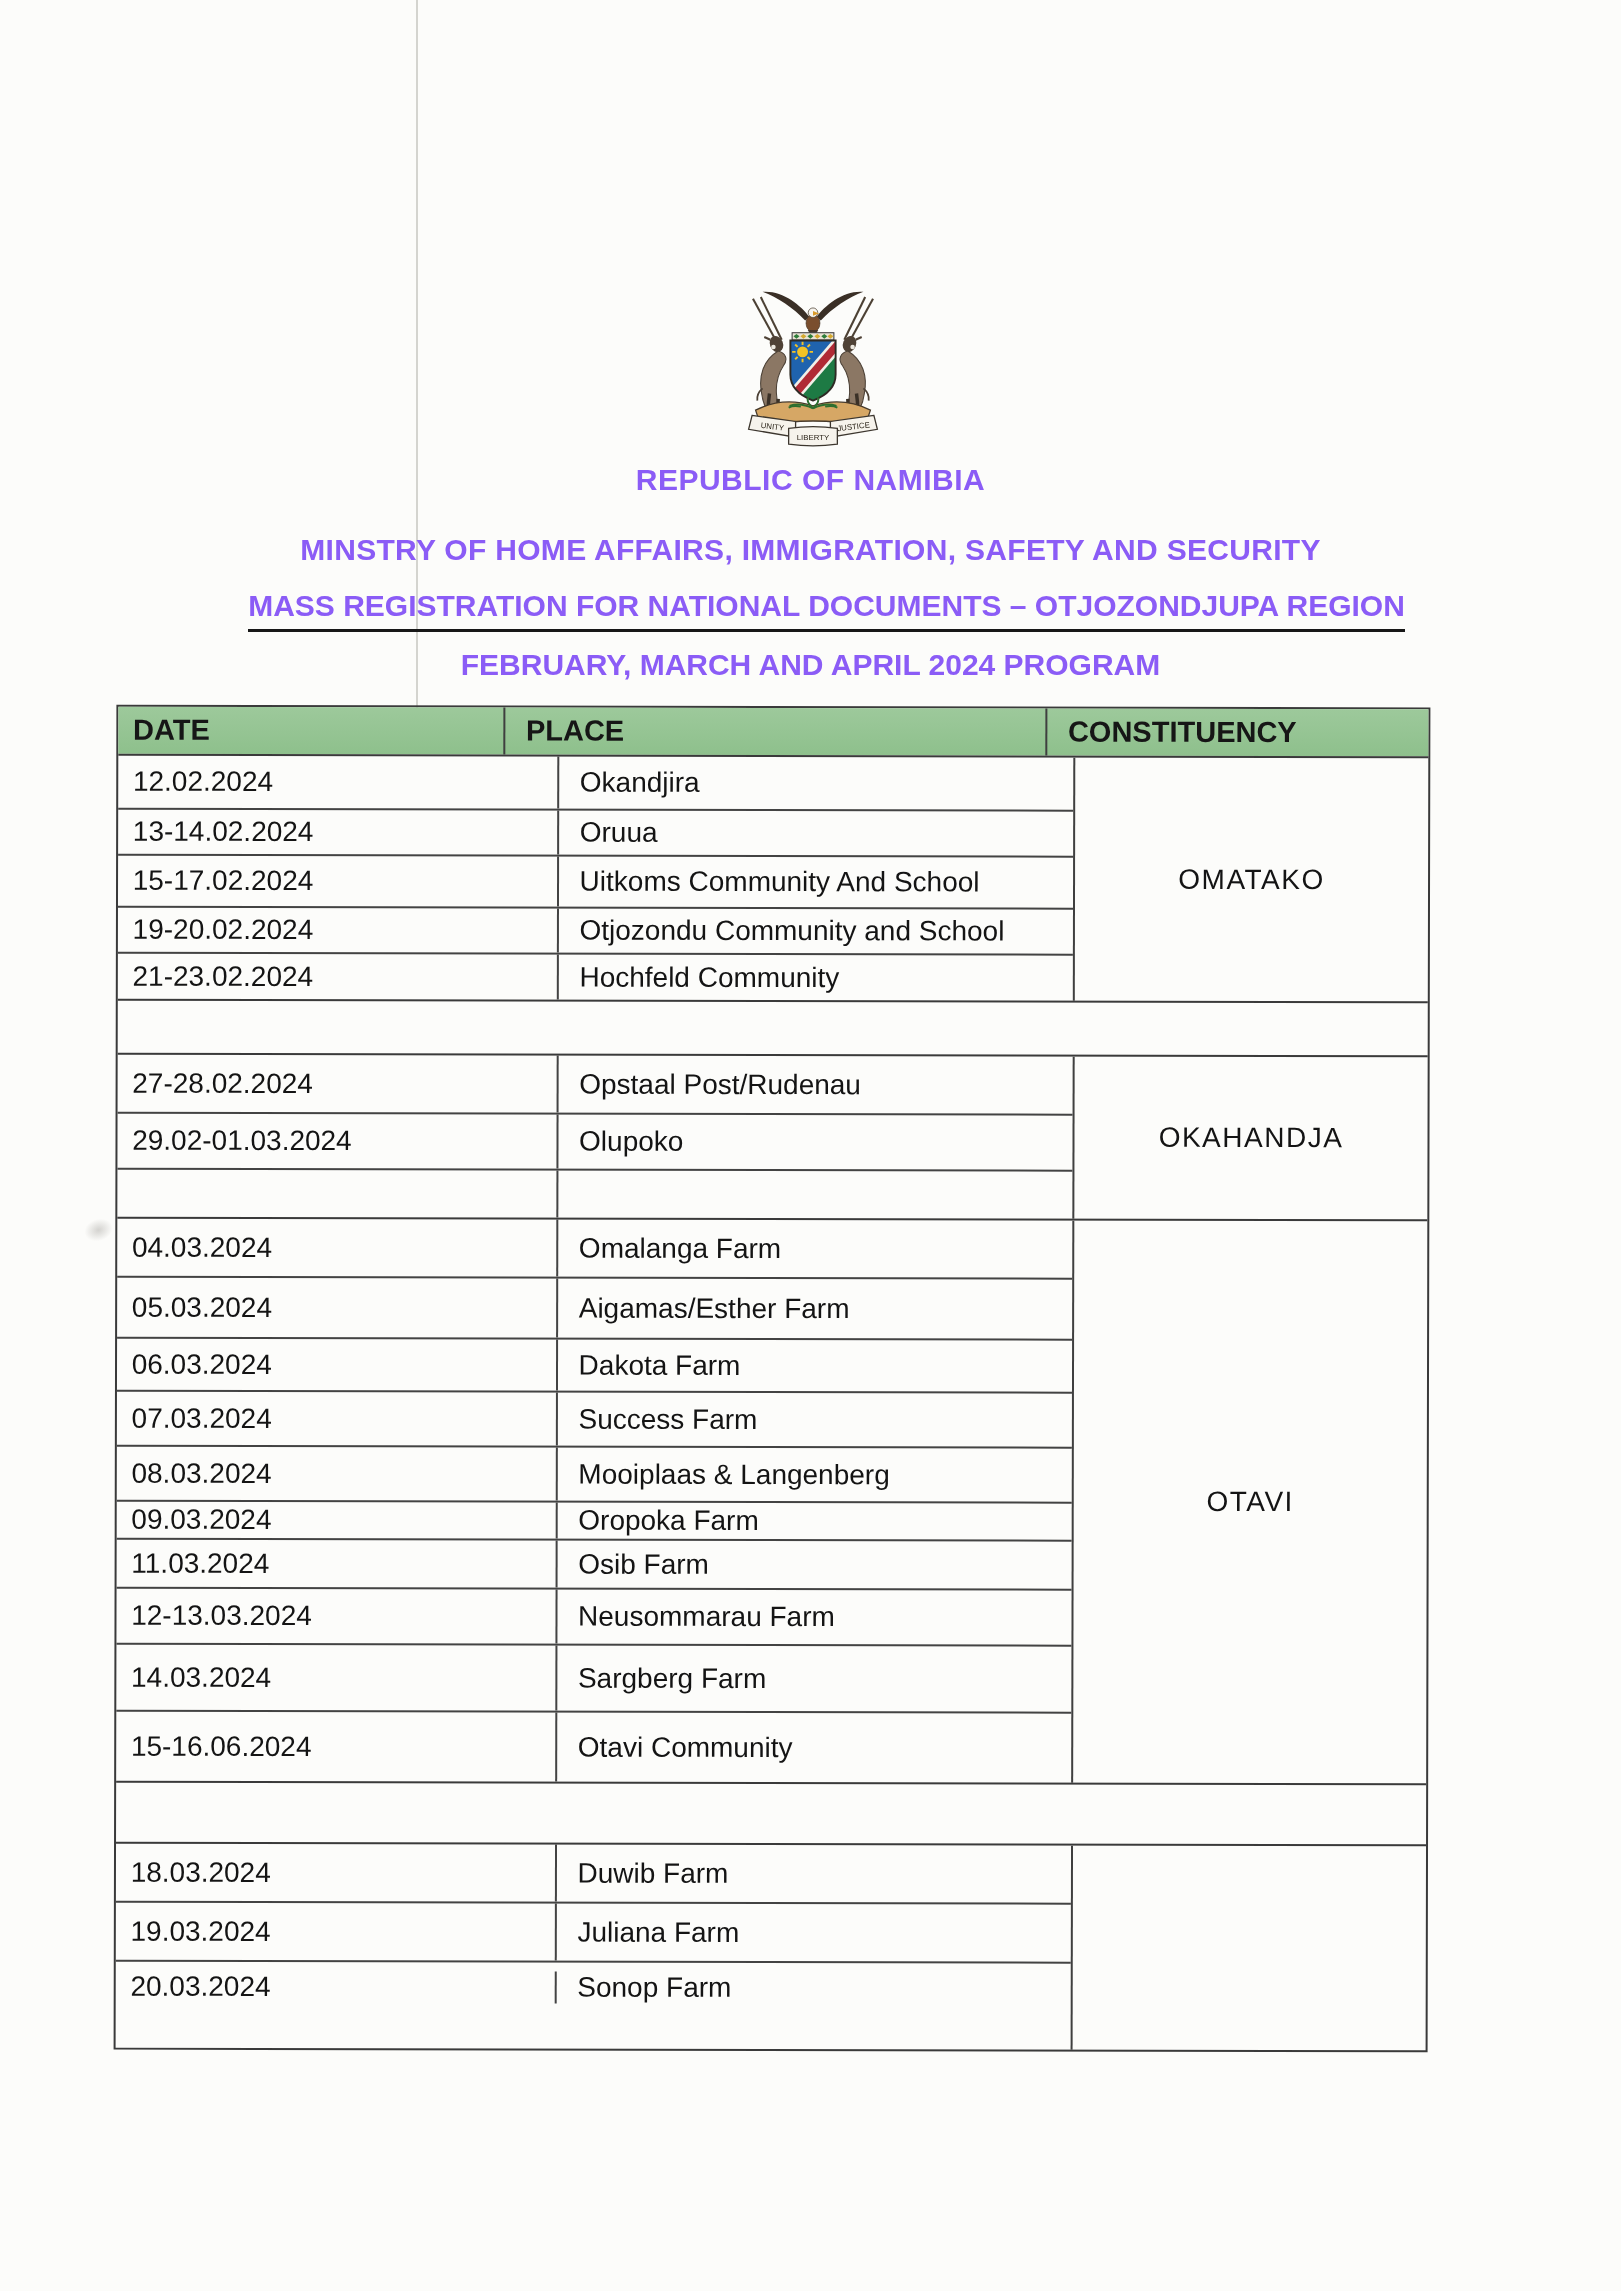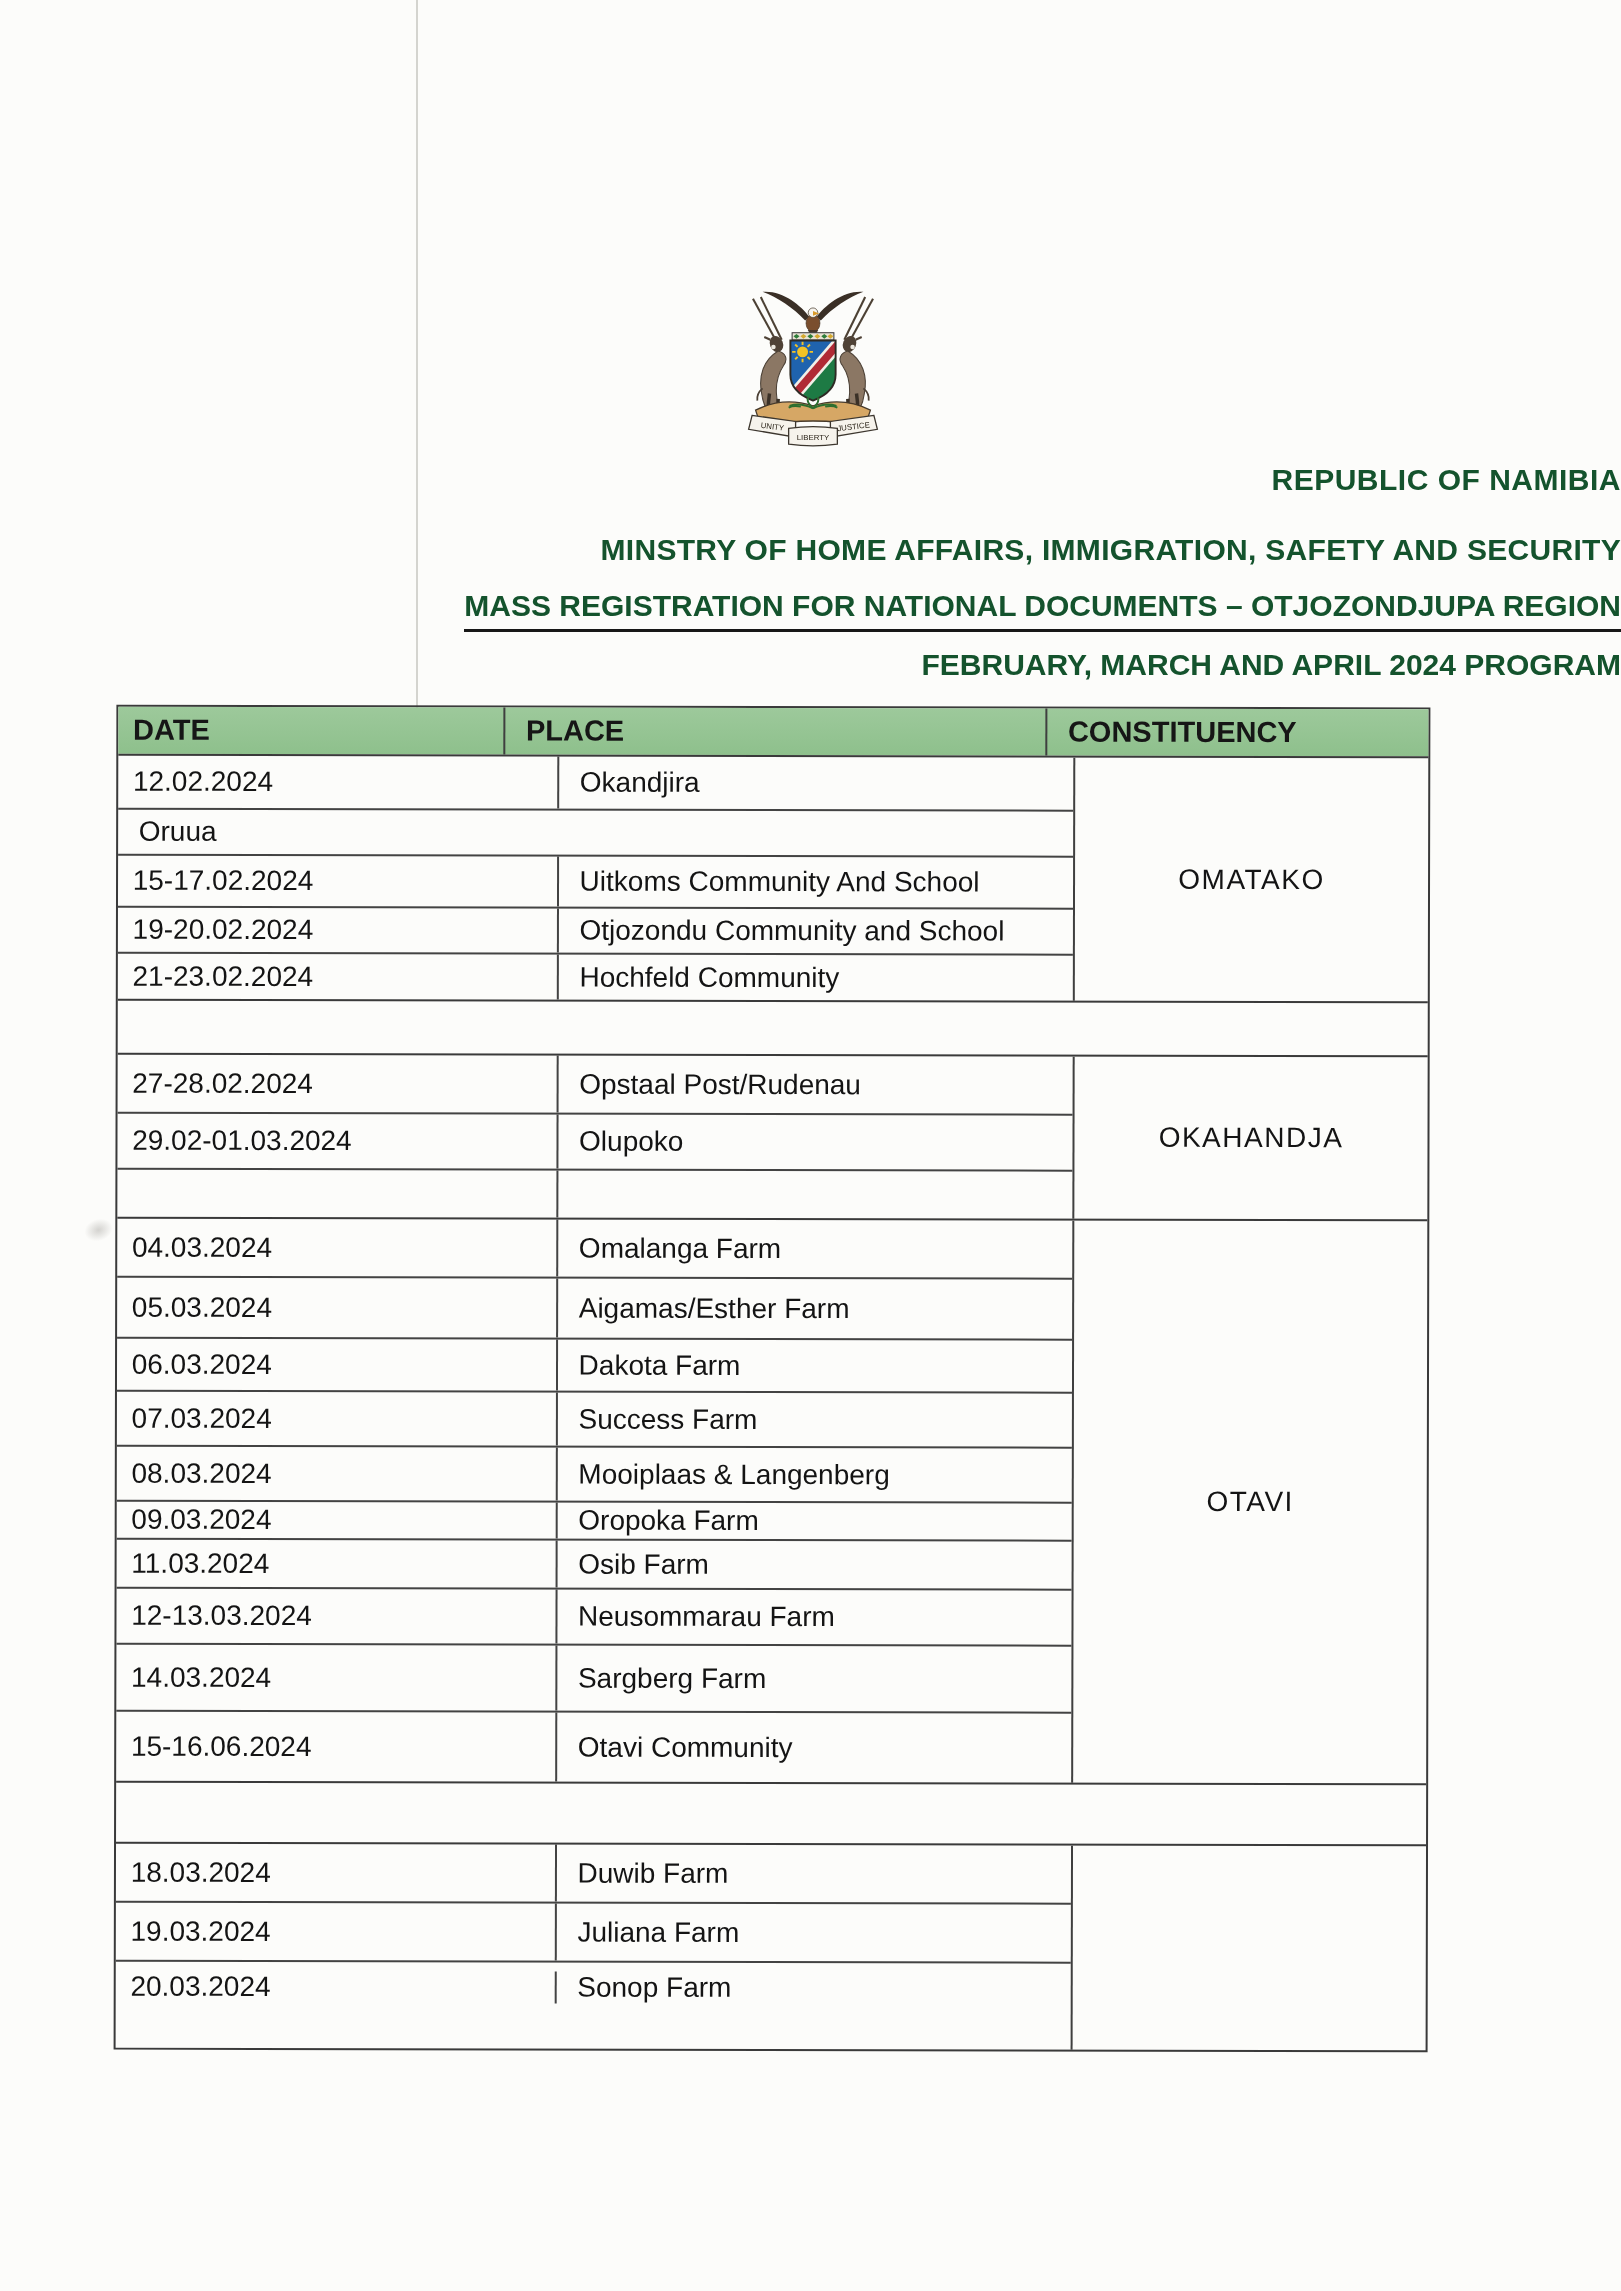--- a/index.html
+++ b/index.html
@@ -12,21 +12,21 @@
     position:absolute; left:416px; top:0; width:2px; height:730px;
     background:rgba(148,146,138,.38); pointer-events:none;
   }
   .smudge {
     position:absolute; left:84px; top:1219px; width:29px; height:21.6px;
     background:radial-gradient(rgba(118,115,108,.30), transparent 70%);
     transform:rotate(-18deg);
   }
   .emblem { position:absolute; left:726px; top:284px; width:174px; height:174px; }
 
-  .title-line { position:absolute; left:0; width:1621px; text-align:right; font-weight:bold; color:#14532d; }
+  .title-line { position:absolute; left:0; width:1621px; text-align:center; font-weight:bold; color:#8b5cf6; }
   .t-republic  { top:463px; font-size:30px; letter-spacing:0.5px; }
   .t-ministry  { top:533px; font-size:30px; letter-spacing:0.3px; }
   .t-program   { top:589px; font-size:30px; }
   .t-program span { display:inline-block; border-bottom:3.9px solid #171717; padding-bottom:5.9px;margin-left:32px; }
   .t-period    { top:648px; font-size:30px; }
 
   .tbl {
     position:absolute; left:115px; top:706px; width:1314px;
     border:2.9px solid #3a3a3a; transform:rotate(.12deg);
     font-size:28px; color:#141414;
@@ -151,20 +151,21 @@
       <div class="th th-const">CONSTITUENCY</div>
     </div>
     <div id="table-body">
         <div class="t-group">
           <div class="t-left">
             <div class="t-row" style="height: 54px;">
               <div class="t-date">12.02.2024</div>
               <div class="t-place">Okandjira</div>
             </div>
             <div class="t-row" style="height: 46px;">
+              <div class="t-date">13-14.02.2024</div>
               <div class="t-place">Oruua</div>
             </div>
             <div class="t-row" style="height: 52px;">
               <div class="t-date">15-17.02.2024</div>
               <div class="t-place">Uitkoms Community And School</div>
             </div>
             <div class="t-row" style="height: 46px;">
               <div class="t-date">19-20.02.2024</div>
               <div class="t-place">Otjozondu Community and School</div>
             </div>

